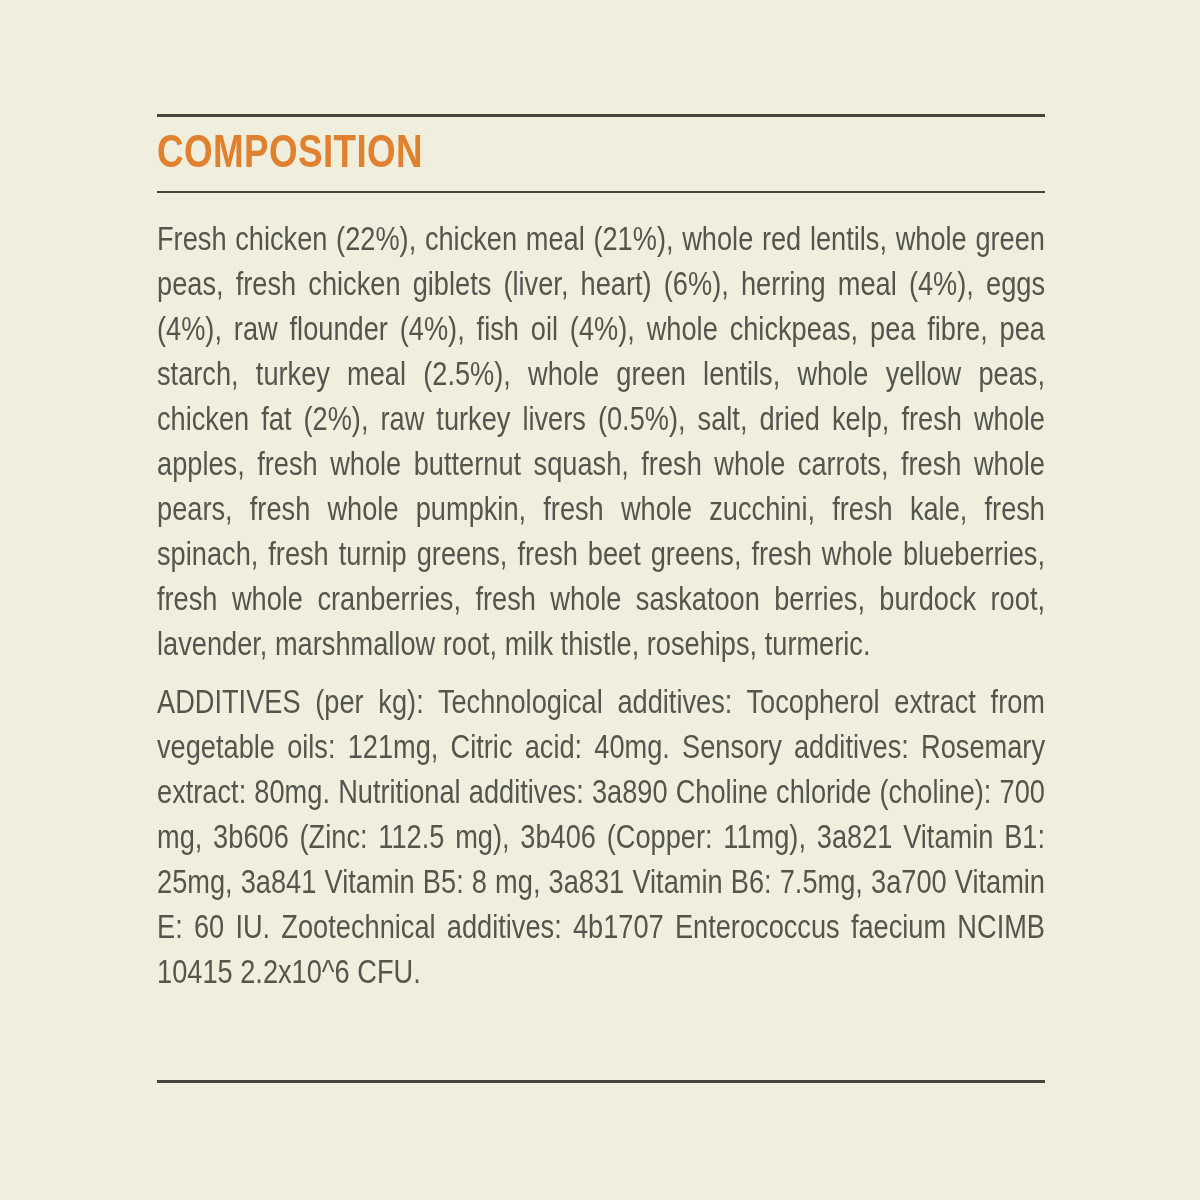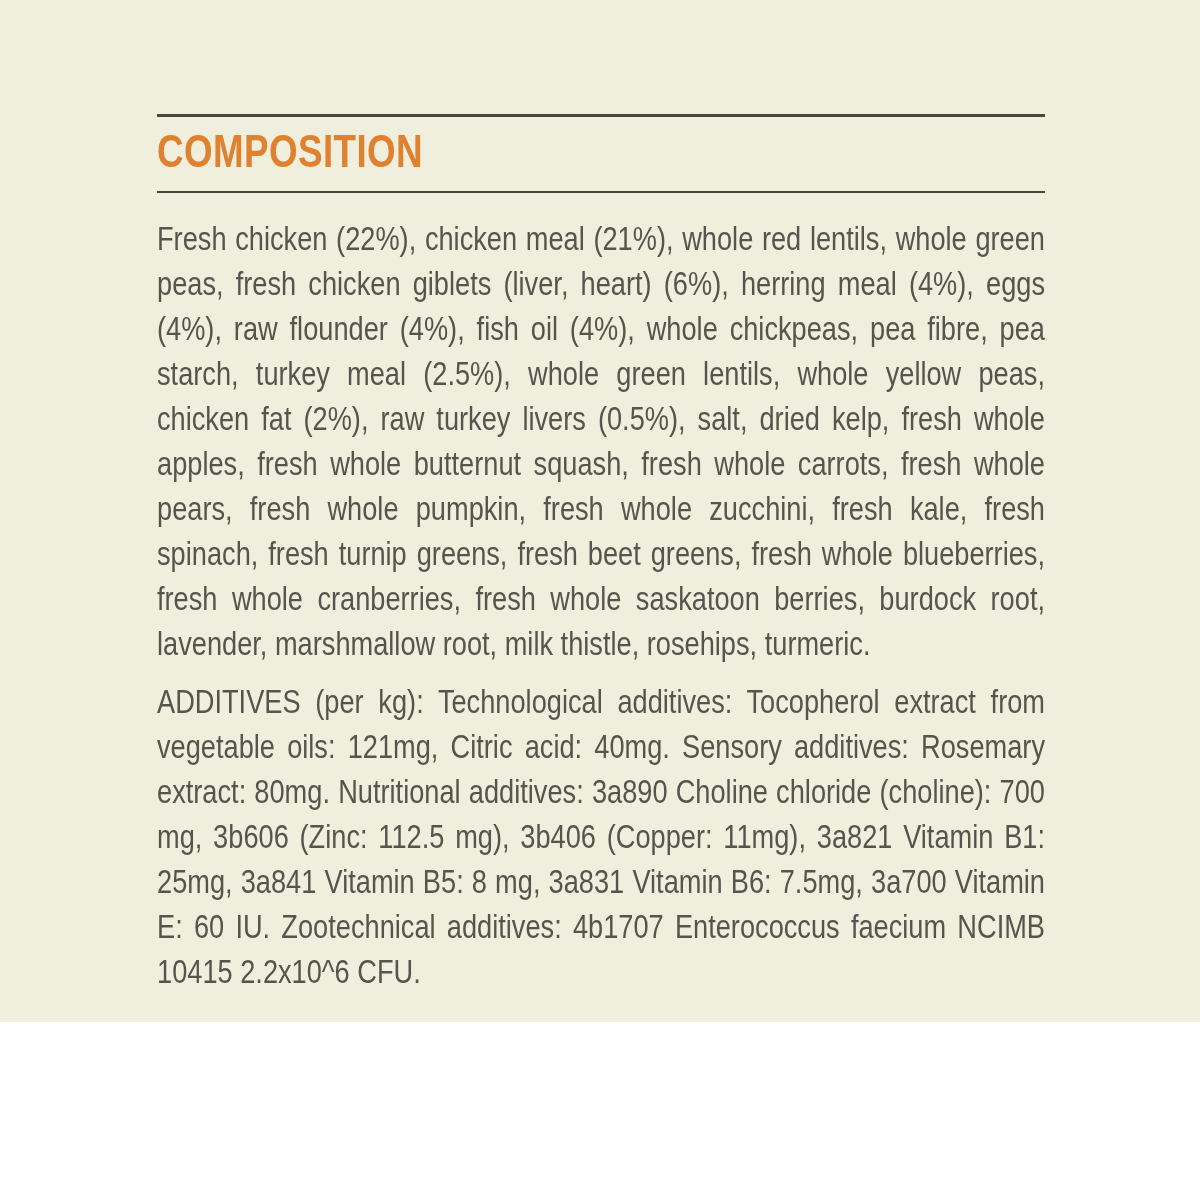--- a/index.html
+++ b/index.html
@@ -2,21 +2,21 @@
 <html><head>
 <meta charset="utf-8">
 <style>
   html, body {
     margin: 0;
     padding: 0;
   }
   .page {
     position: relative;
     width: 1200px;
-    height: 1022px;
+    height: 1200px;
     background: var(--bg, #f0efdd);
     overflow: hidden;
     font-family: "Liberation Sans", sans-serif;
   }
   .rule {
     position: absolute;
     left: 157px;
     width: 888px;
     background: var(--rule, #47463c);
   }

